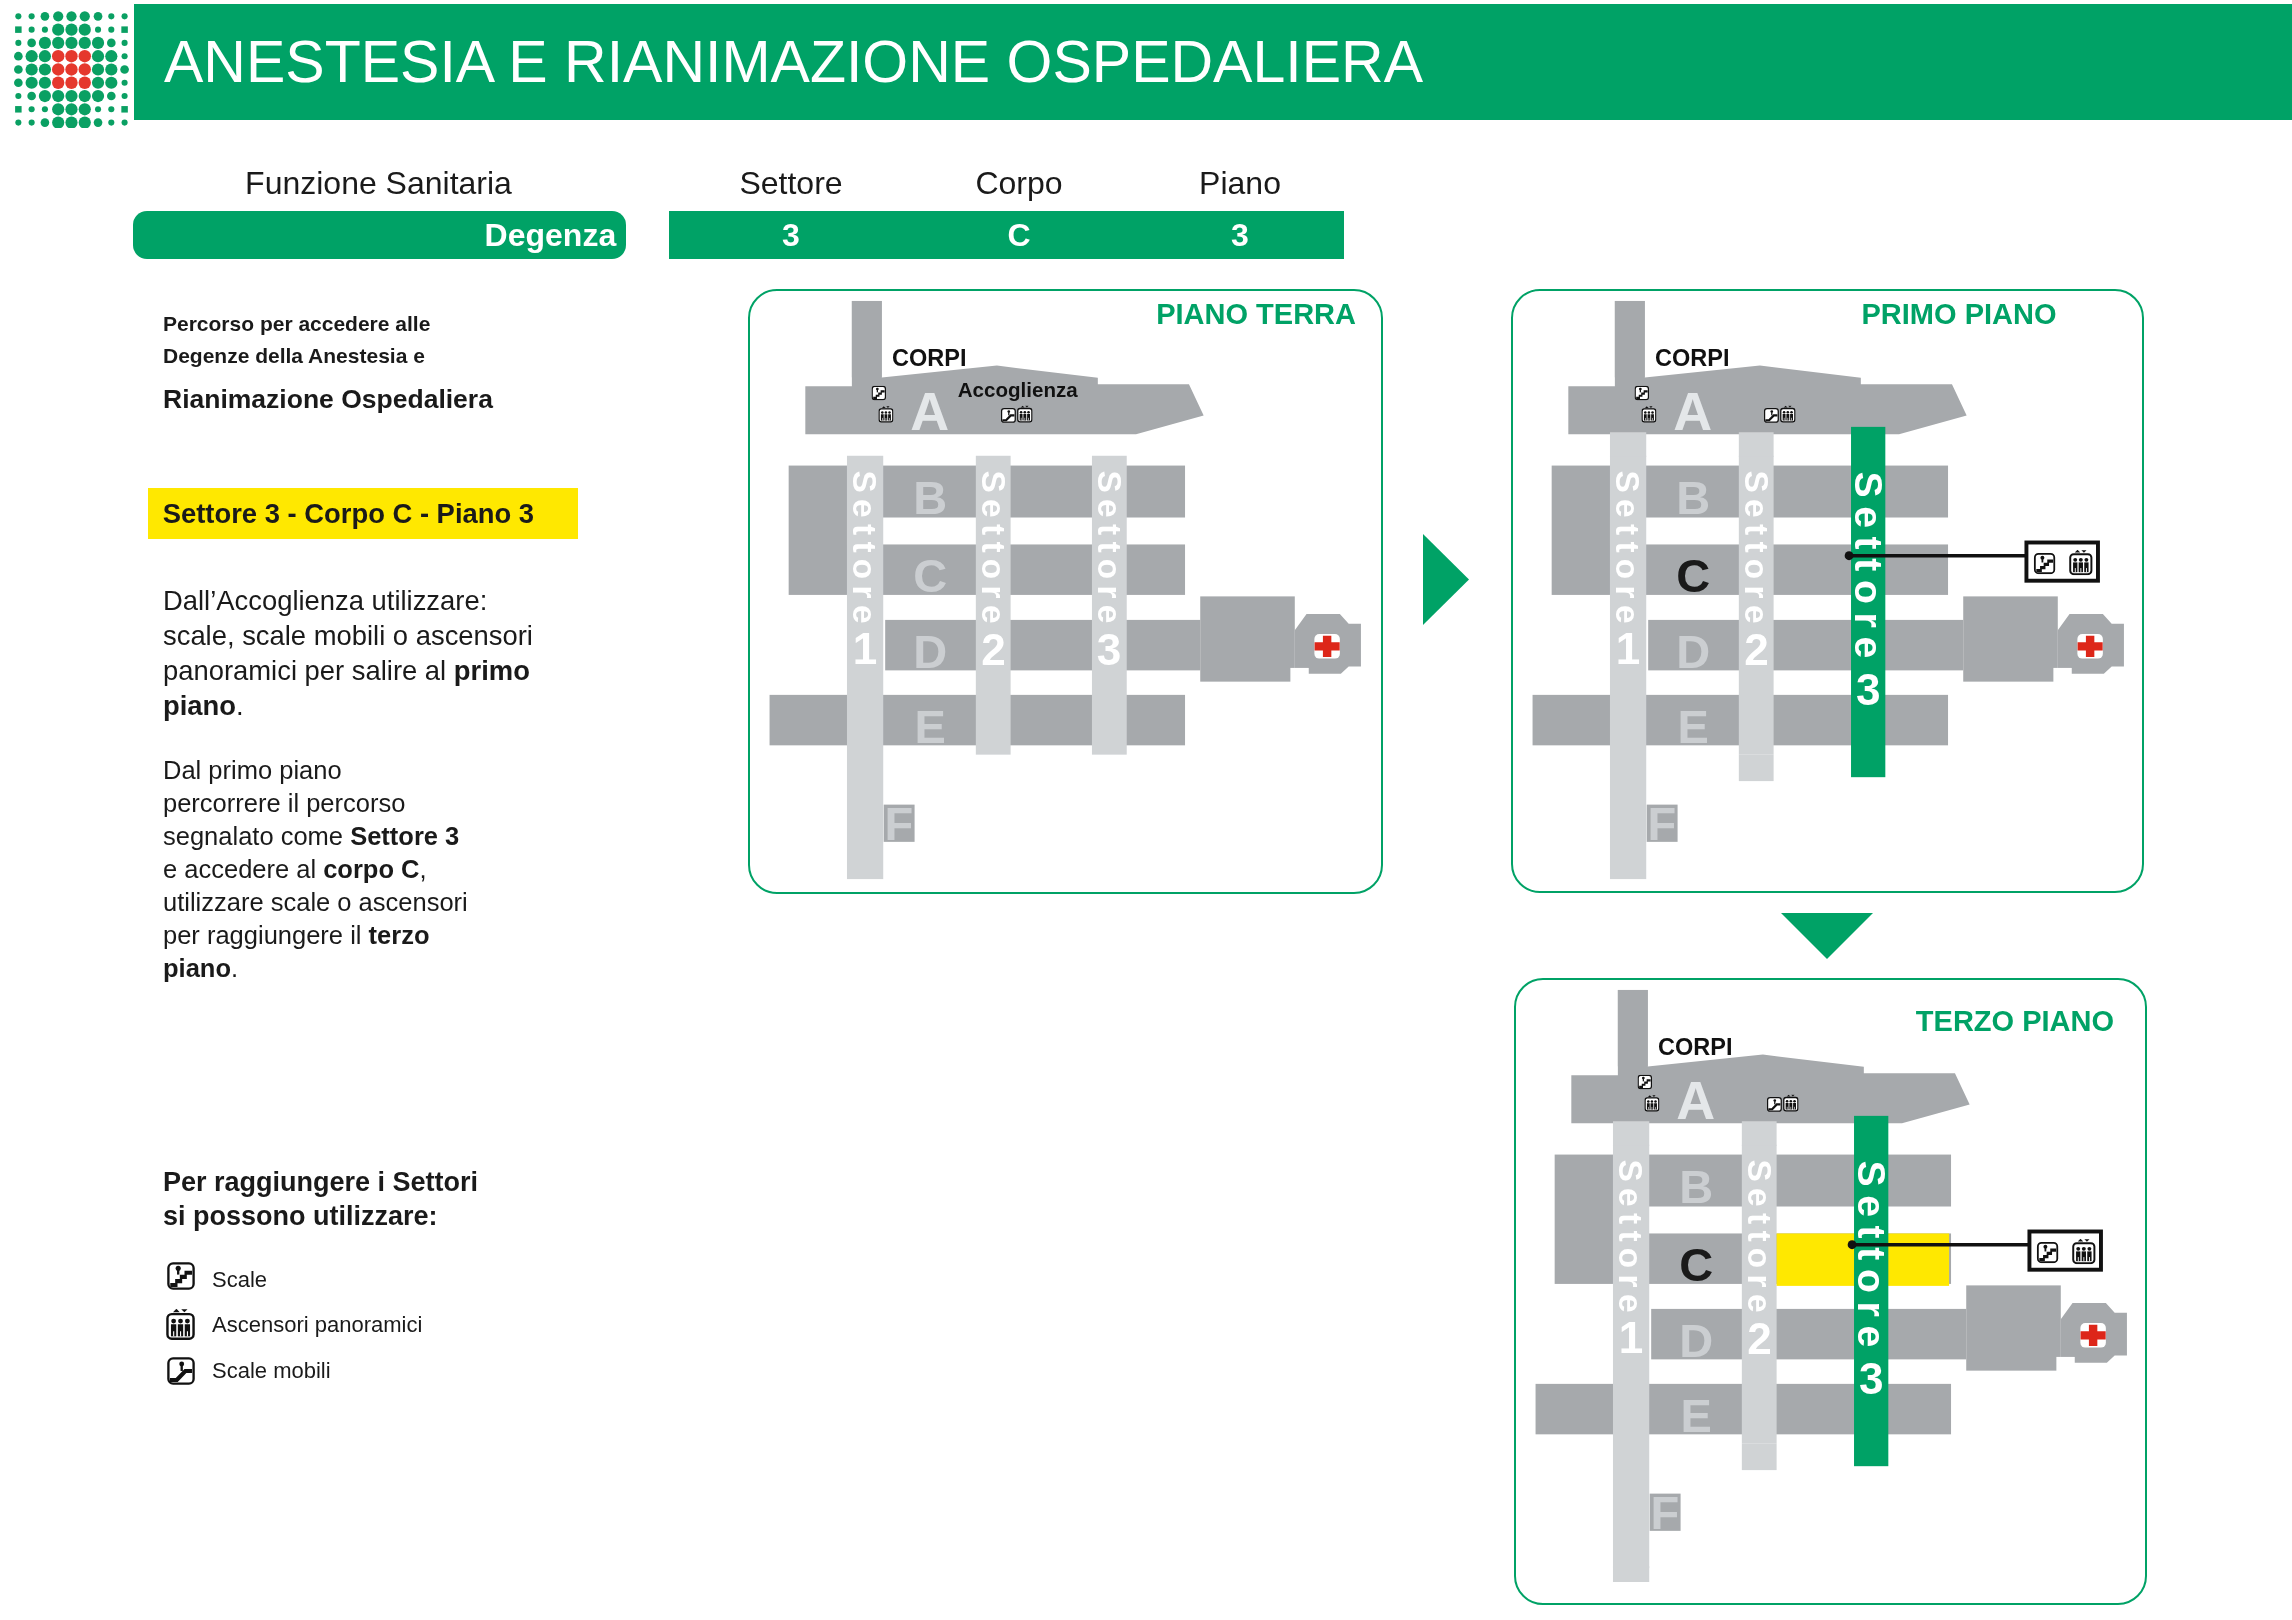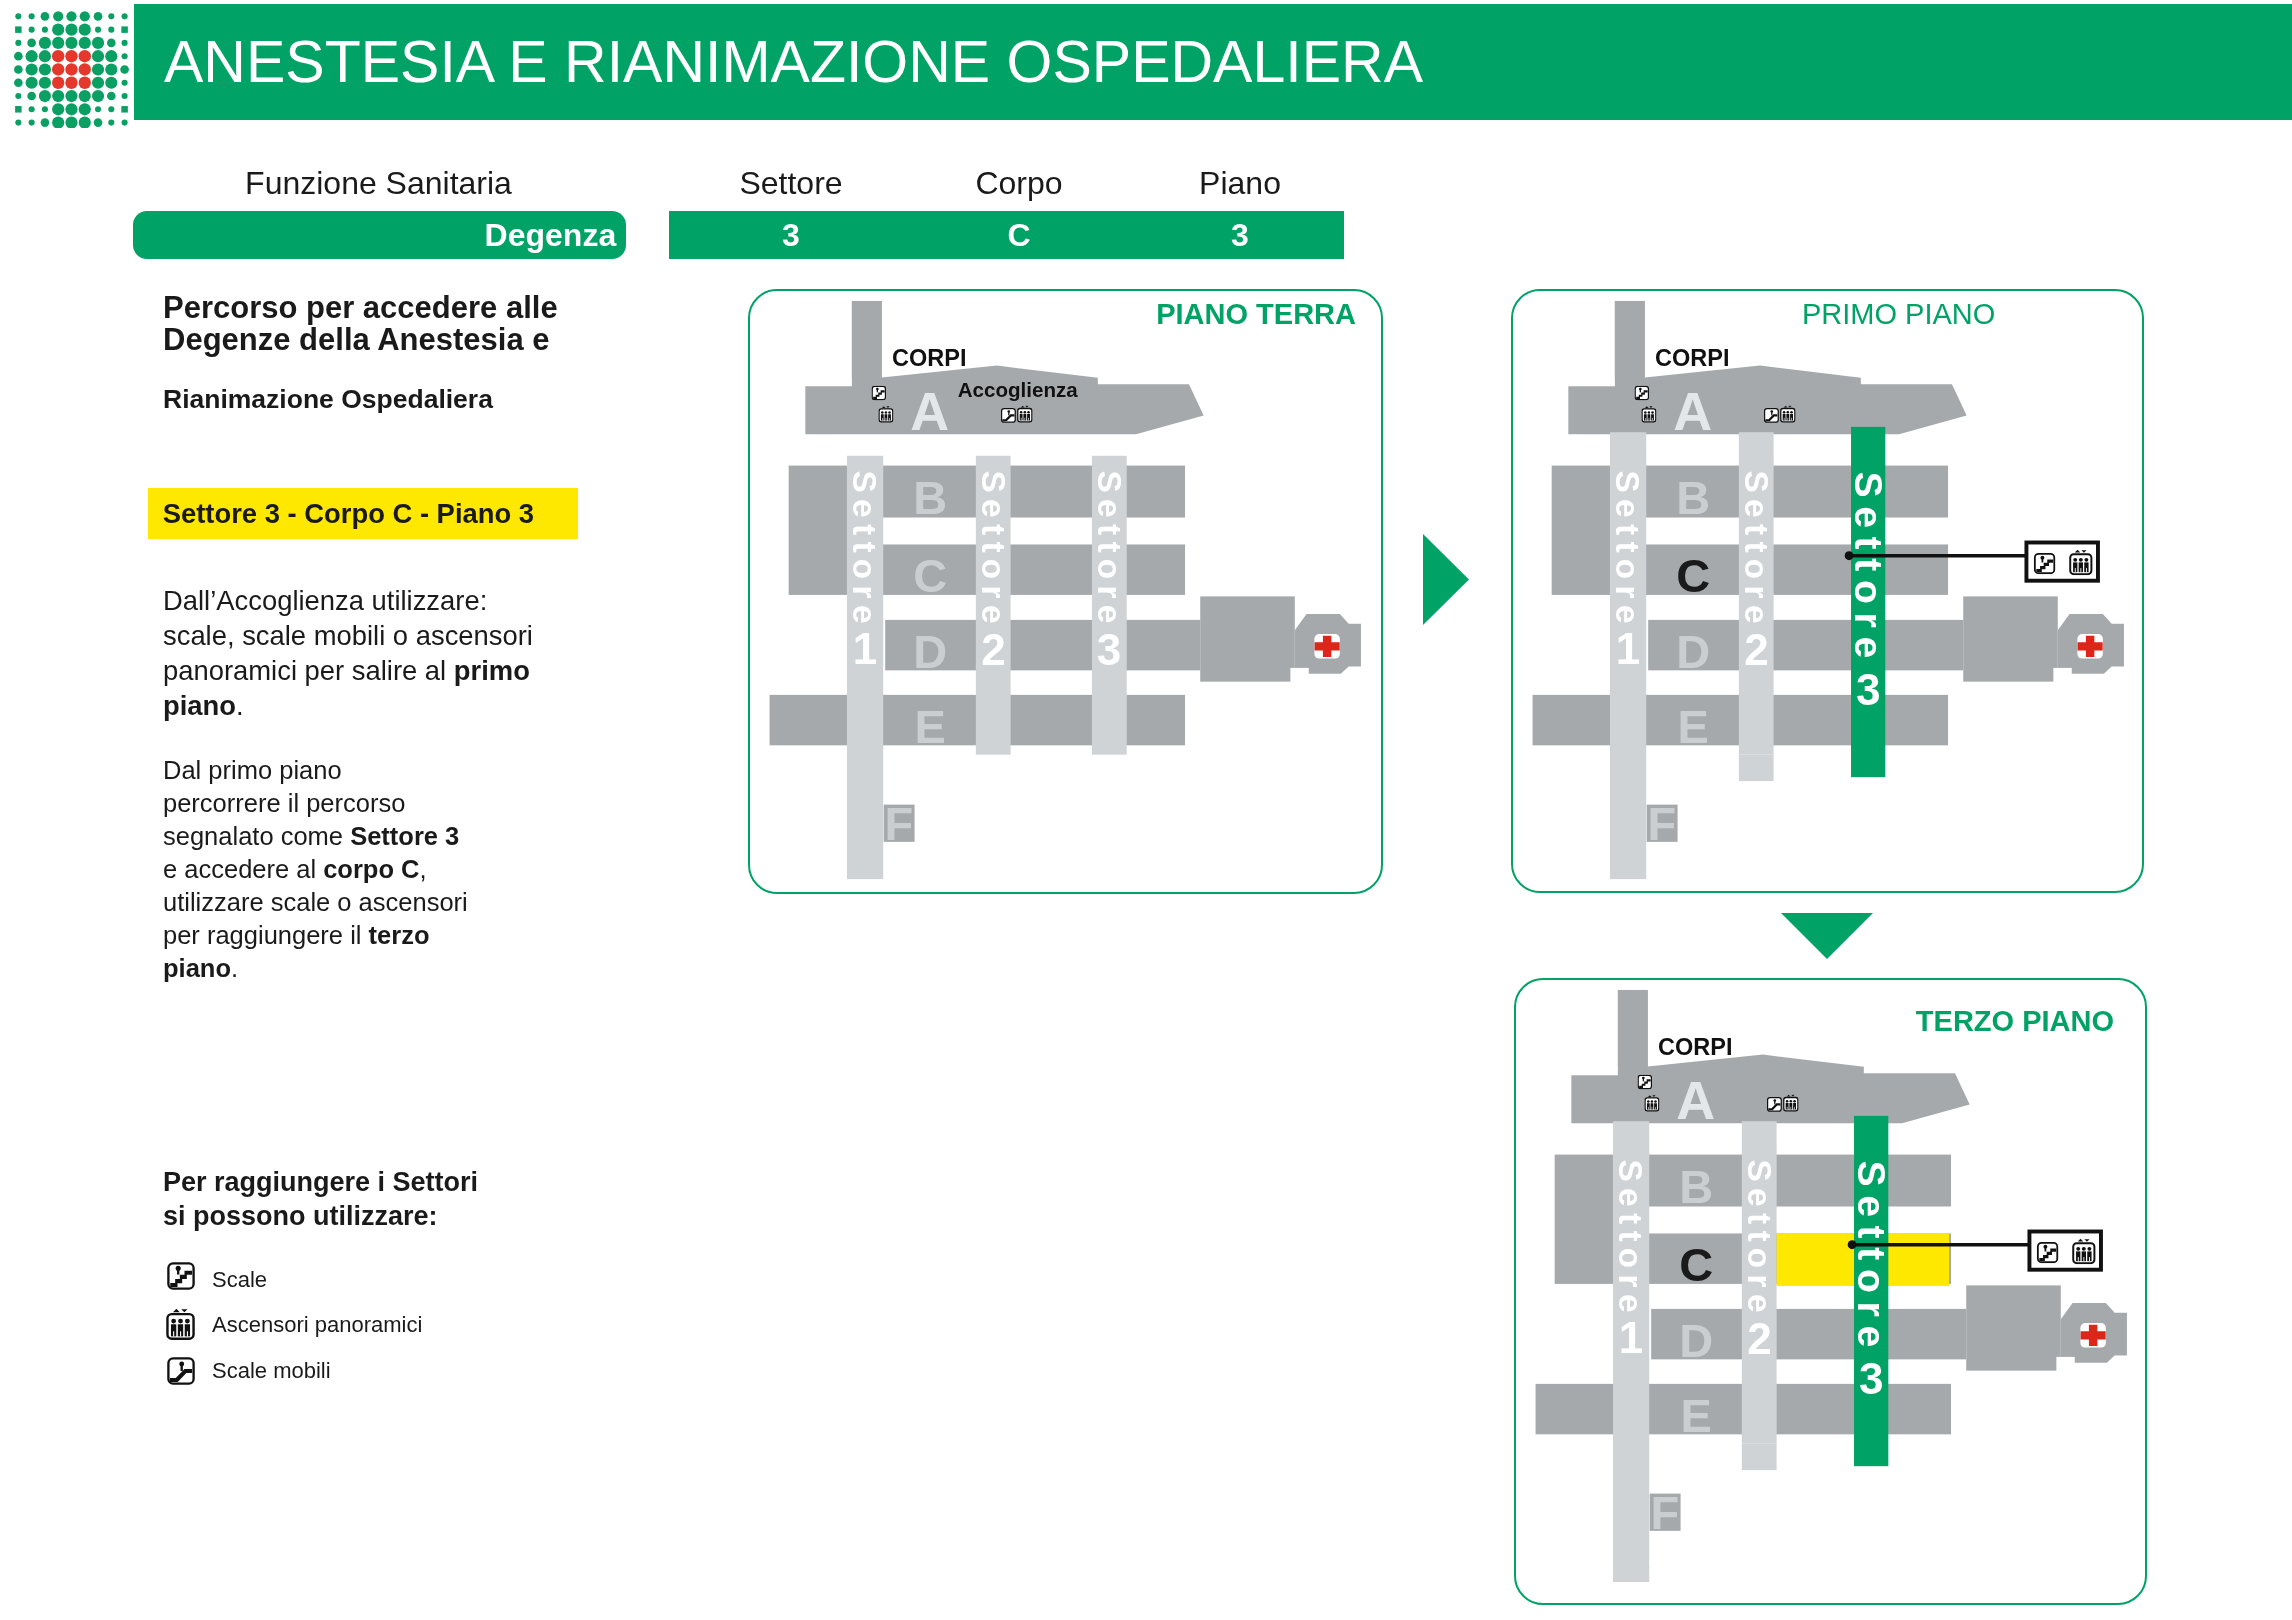--- a/index.html
+++ b/index.html
@@ -232,21 +232,21 @@
 <div class="abs green" style="left:133px;top:211px;width:493px;height:48px;line-height:48px;font-size:32px;font-weight:bold;color:#fff;text-align:right;padding-right:9.8px;box-sizing:border-box;border-radius:14px;">Degenza</div>
 
 <div class="abs green" style="left:669px;top:211px;width:675px;height:48px;"></div>
 
 <div class="abs" style="left:742px;width:98px;top:211px;height:48px;line-height:48px;font-size:32px;font-weight:bold;color:#fff;text-align:center;">3</div>
 
 <div class="abs" style="left:970px;width:98px;top:211px;height:48px;line-height:48px;font-size:32px;font-weight:bold;color:#fff;text-align:center;">C</div>
 
 <div class="abs" style="left:1191px;width:98px;top:211px;height:48px;line-height:48px;font-size:32px;font-weight:bold;color:#fff;text-align:center;">3</div>
 
-<div class="abs" style="left:163px;top:292px;font-size:31px;font-weight:bold;color:#1a1a1a;line-height:32px;">Percorso per accedere alle<br>Degenze della Anestesia e</div>
+<div class="abs" style="left:163px;top:308px;font-size:21px;font-weight:bold;color:#1a1a1a;line-height:32px;">Percorso per accedere alle<br>Degenze della Anestesia e</div>
 
 <div class="abs" style="left:163px;top:384px;font-size:26.5px;font-weight:bold;color:#1a1a1a;">Rianimazione Ospedaliera</div>
 
 <div class="abs" style="left:148px;top:488px;width:430px;height:51px;background:#FFE800;line-height:51px;font-size:27.4px;font-weight:bold;color:#1a1a1a;padding-left:14.7px;box-sizing:border-box;">Settore 3 - Corpo C - Piano 3</div>
 
 <div class="abs" style="left:163px;top:583px;font-size:27.4px;color:#1a1a1a;line-height:35px;">Dall’Accoglienza utilizzare:<br>scale, scale mobili o ascensori<br>panoramici per salire al <b>primo</b><br><b>piano</b>.</div>
 
 <div class="abs" style="left:163px;top:754px;font-size:25.5px;color:#1a1a1a;line-height:33px;">Dal primo piano<br>percorrere il percorso<br>segnalato come <b>Settore 3</b><br>e accedere al <b>corpo C</b>,<br>utilizzare scale o ascensori<br>per raggiungere il <b>terzo</b><br><b>piano</b>.</div>
 
 <div class="abs" style="left:163px;top:1165px;font-size:27px;font-weight:bold;color:#1a1a1a;line-height:34px;">Per raggiungere i Settori<br>si possono utilizzare:</div>
@@ -286,21 +286,21 @@
 
   <text x="214" y="110" font-size="21" font-weight="bold" fill="#111">Accoglienza</text>
 </svg>
 
 <svg class="abs" style="left:1423px;top:534px" width="46" height="91" viewBox="0 0 47 93">
       <polygon points="0,0 47,46.5 0,93" fill="#00A266"></polygon>
     </svg>
 
 <div class="abs" style="left:1511px;top:289px;width:633px;height:604px;border:2.9px solid #00A266;border-radius:29px;box-sizing:border-box;"></div>
 
-<div class="abs gtxt" style="left:1802px;width:314px;top:298px;font-size:29px;font-weight:normal;text-align:left;">PRIMO PIANO</div>
+<div class="abs gtxt" style="left:1802px;width:314px;top:298px;font-size:29px;font-weight:bold;text-align:center;">PRIMO PIANO</div>
 
 <svg class="abs" style="left:1511px;top:289px" width="634" height="604" viewBox="0 0 647 616">
   <use href="#basemap"></use>
   <use href="#mapHighlight"></use>
 </svg>
 
 <svg class="abs" style="left:1781px;top:913px" width="92" height="46" viewBox="0 0 94 47">
       <polygon points="0,0 94,0 47,47" fill="#00A266"></polygon>
     </svg>
 

